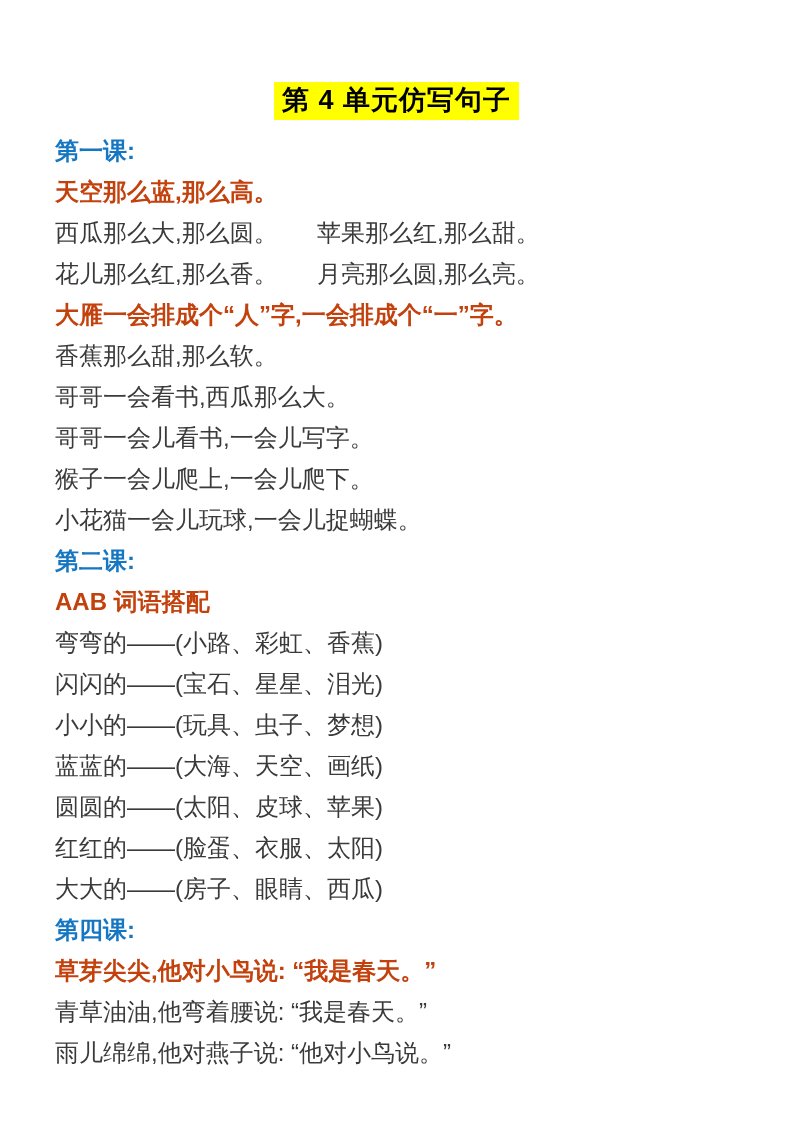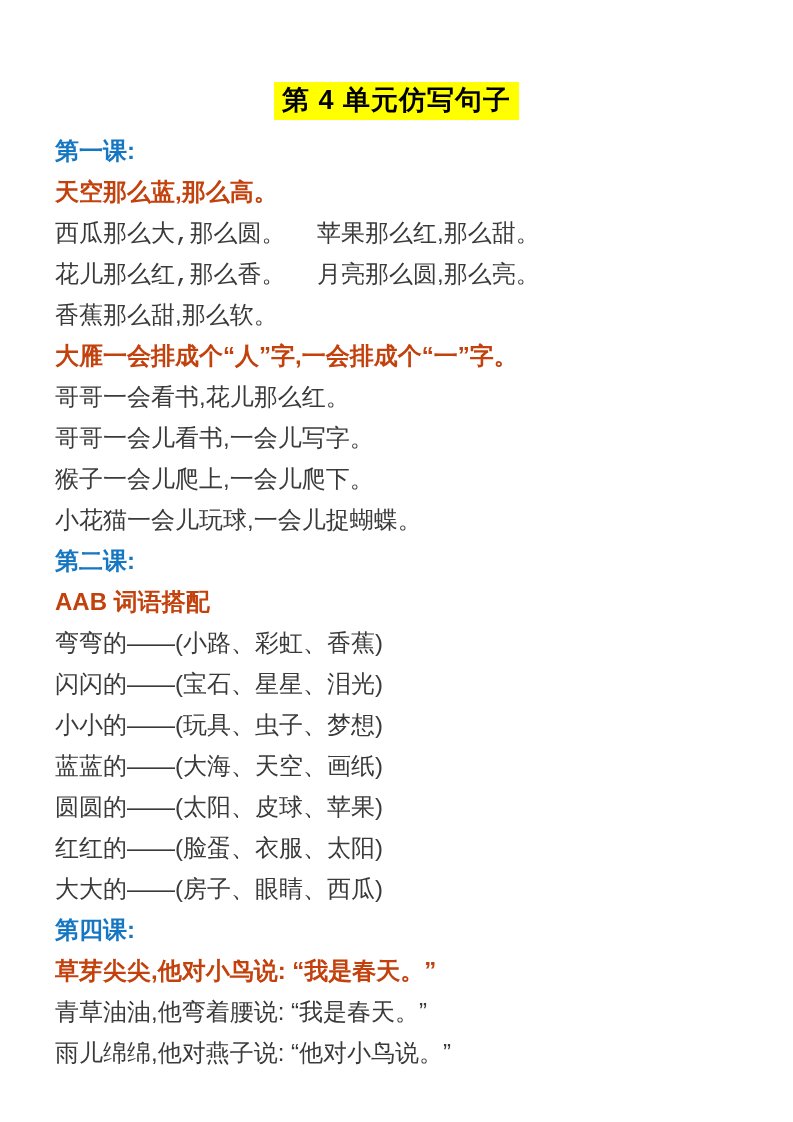--- a/index.html
+++ b/index.html
@@ -49,44 +49,43 @@
     color: #1576c2;
     font-weight: 700;
   }
   .heading-red {
     color: #c2410c;
     font-weight: 700;
   }
   .col-left {
     display: inline-block;
     width: 262px;
-    font-family: Liberation Mono, monospace;
   }
 </style>
 </head>
 <body>
 
 <div class="page">
 
   <div class="title-wrap">
     <h1 class="title">第 4 单元仿写句子</h1>
   </div>
 
   <div class="content">
 
     <div class="line heading-blue">第一课:</div>
     <div class="line heading-red">天空那么蓝,那么高。</div>
 
     <div class="line"><span class="col-left">西瓜那么大,那么圆。</span><span>苹果那么红,那么甜。</span></div>
     <div class="line"><span class="col-left">花儿那么红,那么香。</span><span>月亮那么圆,那么亮。</span></div>
+    <div class="line heading-red">大雁一会排成个“人”字,一会排成个“一”字。</div>
+
     <div class="line">香蕉那么甜,那么软。</div>
 
-    <div class="line heading-red">大雁一会排成个“人”字,一会排成个“一”字。</div>
-
-    <div class="line">哥哥一会看书,花儿那么红。</div>
+    <div class="line">哥哥一会看书,西瓜那么大。</div>
     <div class="line">哥哥一会儿看书,一会儿写字。</div>
     <div class="line">猴子一会儿爬上,一会儿爬下。</div>
     <div class="line">小花猫一会儿玩球,一会儿捉蝴蝶。</div>
 
     <div class="line heading-blue">第二课:</div>
     <div class="line heading-red">AAB 词语搭配</div>
 
     <div class="line">弯弯的——(小路、彩虹、香蕉)</div>
     <div class="line">闪闪的——(宝石、星星、泪光)</div>
     <div class="line">小小的——(玩具、虫子、梦想)</div>

